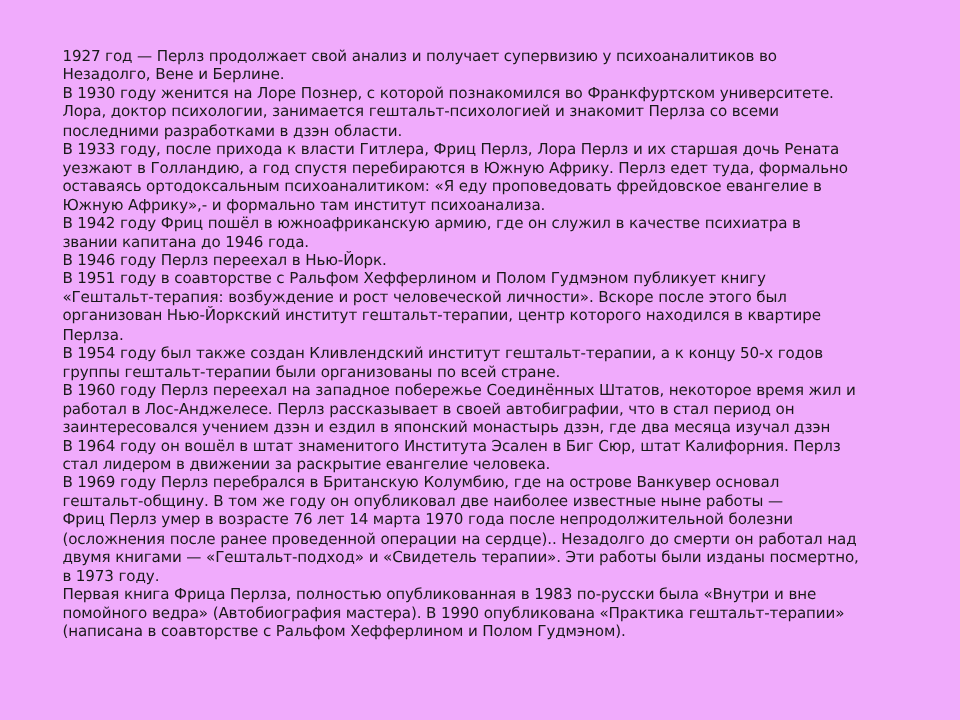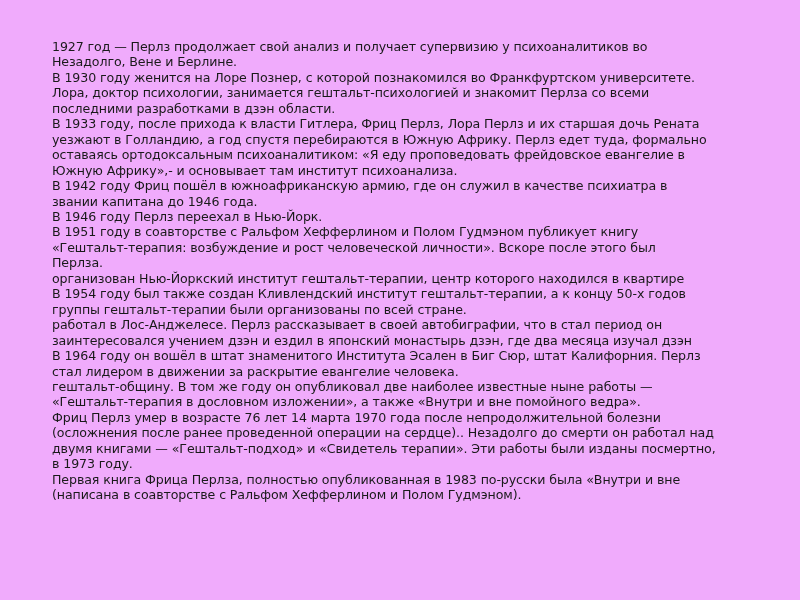--- a/index.html
+++ b/index.html
@@ -53,65 +53,67 @@
     <p class="para">
       <span class="line">В 1930 году женится на Лоре Познер, с которой познакомился во Франкфуртском университете.</span>
       <span class="line">Лора, доктор психологии, занимается гештальт-психологией и знакомит Перлза со всеми</span>
       <span class="line">последними разработками в дзэн области.</span>
     </p>
 
     <p class="para">
       <span class="line">В 1933 году, после прихода к власти Гитлера, Фриц Перлз, Лора Перлз и их старшая дочь Рената</span>
       <span class="line">уезжают в Голландию, а год спустя перебираются в Южную Африку. Перлз едет туда, формально</span>
       <span class="line">оставаясь ортодоксальным психоаналитиком: «Я еду проповедовать фрейдовское евангелие в</span>
-      <span class="line">Южную Африку»,- и основывает там институт психоанализа.</span>
+      <span class="line">Южную Африку»,- и формально там институт психоанализа.</span>
     </p>
 
     <p class="para">
       <span class="line">В 1942 году Фриц пошёл в южноафриканскую армию, где он служил в качестве психиатра в</span>
       <span class="line">звании капитана до 1946 года.</span>
     </p>
 
     <p class="para">
       <span class="line">В 1946 году Перлз переехал в Нью-Йорк.</span>
     </p>
 
     <p class="para">
       <span class="line">В 1951 году в соавторстве с Ральфом Хефферлином и Полом Гудмэном публикует книгу</span>
       <span class="line">«Гештальт-терапия: возбуждение и рост человеческой личности». Вскоре после этого был</span>
+      <span class="line">организован Нью-Йоркский институт гештальт-терапии, центр которого находился в квартире</span>
       <span class="line">Перлза.</span>
-      <span class="line">организован Нью-Йоркский институт гештальт-терапии, центр которого находился в квартире</span>
     </p>
 
     <p class="para">
       <span class="line">В 1954 году был также создан Кливлендский институт гештальт-терапии, а к концу 50-х годов</span>
       <span class="line">группы гештальт-терапии были организованы по всей стране.</span>
     </p>
 
     <p class="para">
+      <span class="line">В 1960 году Перлз переехал на западное побережье Соединённых Штатов, некоторое время жил и</span>
       <span class="line">работал в Лос-Анджелесе. Перлз рассказывает в своей автобиграфии, что в стал период он</span>
       <span class="line">заинтересовался учением дзэн и ездил в японский монастырь дзэн, где два месяца изучал дзэн</span>
     </p>
 
     <p class="para">
       <span class="line">В 1964 году он вошёл в штат знаменитого Института Эсален в Биг Сюр, штат Калифорния. Перлз</span>
       <span class="line">стал лидером в движении за раскрытие евангелие человека.</span>
     </p>
 
     <p class="para">
+      <span class="line">В 1969 году Перлз перебрался в Британскую Колумбию, где на острове Ванкувер основал</span>
       <span class="line">гештальт-общину. В том же году он опубликовал две наиболее известные ныне работы —</span>
-      <span class="line">«Гештальт-терапия в дословном изложении», а также «Внутри и вне помойного ведра».</span>
     </p>
 
     <p class="para">
       <span class="line">Фриц Перлз умер в возрасте 76 лет 14 марта 1970 года после непродолжительной болезни</span>
       <span class="line">(осложнения после ранее проведенной операции на сердце).. Незадолго до смерти он работал над</span>
       <span class="line">двумя книгами — «Гештальт-подход» и «Свидетель терапии». Эти работы были изданы посмертно,</span>
       <span class="line">в 1973 году.</span>
     </p>
 
     <p class="para">
       <span class="line">Первая книга Фрица Перлза, полностью опубликованная в 1983 по-русски была «Внутри и вне</span>
+      <span class="line">помойного ведра» (Автобиография мастера). В 1990 опубликована «Практика гештальт-терапии»</span>
       <span class="line">(написана в соавторстве с Ральфом Хефферлином и Полом Гудмэном).</span>
     </p>
 
   </div>
 </div>
 
 </body></html>

